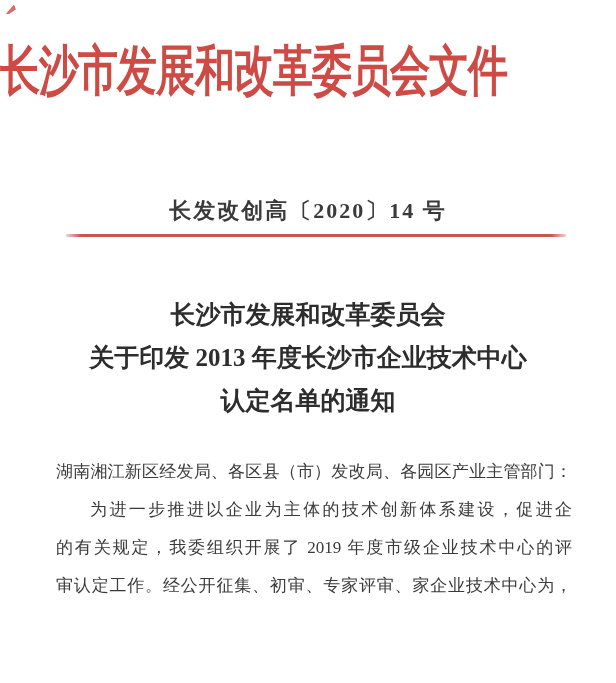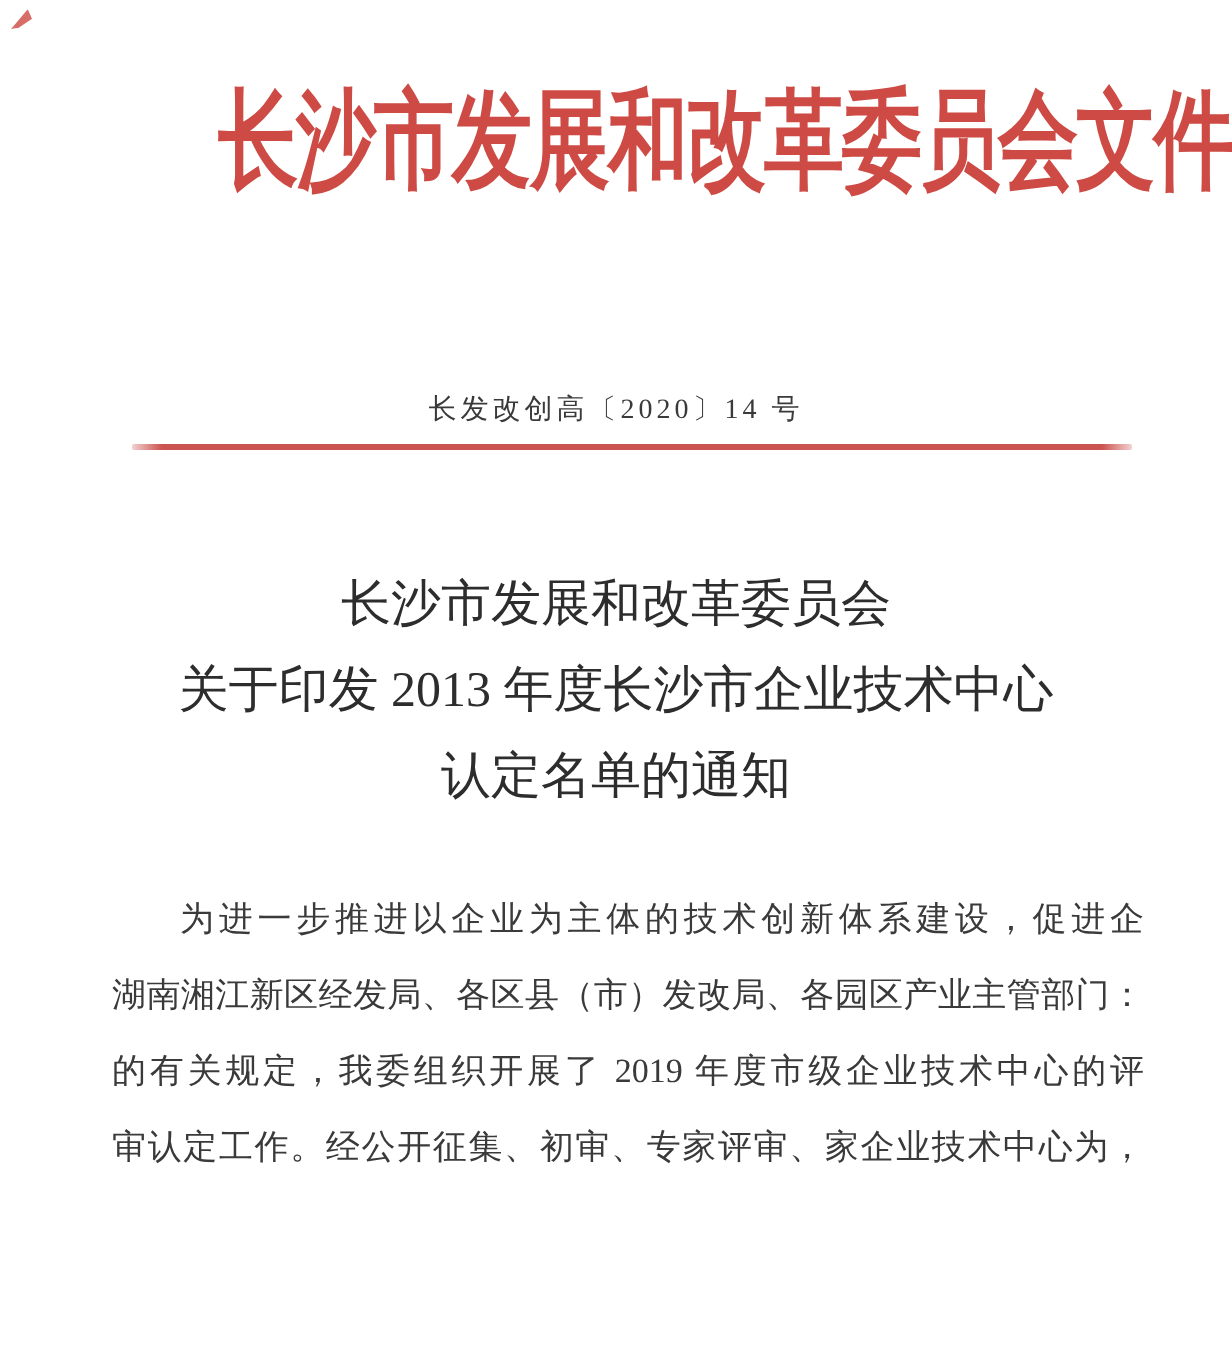--- a/index.html
+++ b/index.html
@@ -28,57 +28,58 @@
     background: #d0544e;
     opacity: 0.85;
     clip-path: polygon(0 100%, 85% 0, 100% 55%, 30% 100%);
     transform: rotate(-6deg);
   }
   .letterhead-wrap {
     margin-top: 28px;
     height: 84px;
     display: flex;
     align-items: center;
-    justify-content: flex-end;
+    justify-content: flex-start;
   }
   .letterhead {
     display: inline-block;
     font-size: 40px;
     font-weight: 700;
     letter-spacing: -1px;
     color: var(--letterhead-red);
     transform: scaleY(1.35);
     transform-origin: center;
     white-space: nowrap;
   }
   .doc-number {
     margin-top: 84px;
     text-align: center;
-    font-size: 14px;
+    font-size: 22px;
     letter-spacing: 2px;
     color: var(--text-dark);
+    font-weight: bold;
   }
   .divider {
     width: 500px;
     height: 2.5px;
     margin: 8px auto 0 auto;
     position: relative;
     left: 8px;
     background: linear-gradient(to right,
       rgba(201,74,70,0.25) 0%,
       rgba(201,74,70,0.95) 3%,
       rgba(201,74,70,0.95) 97%,
       rgba(201,74,70,0.25) 100%);
     border-radius: 1px;
   }
   .subject {
     margin-top: 56px;
     text-align: center;
     font-size: 25px;
-    font-weight: 400;
+    font-weight: 700;
     color: var(--title-black);
     line-height: 43px;
   }
   .body-block {
     margin: 31px 44px 0 56px;
     width: 516px;
     font-size: 17px;
     color: var(--text-dark);
     line-height: 38px;
   }
@@ -104,19 +105,19 @@
 
   <div class="divider"></div>
 
   <div class="subject">
     <div>长沙市发展和改革委员会</div>
     <div>关于印发 2013 年度长沙市企业技术中心</div>
     <div>认定名单的通知</div>
   </div>
 
   <div class="body-block">
+    <div class="body-line">湖南湘江新区经发局、各区县（市）发改局、各园区产业主管部门：</div>
     <div class="body-line indent">为进一步推进以企业为主体的技术创新体系建设，促进企</div>
-    <div class="body-line">湖南湘江新区经发局、各区县（市）发改局、各园区产业主管部门：</div>
     <div class="body-line">的有关规定，我委组织开展了 2019 年度市级企业技术中心的评</div>
     <div class="body-line">审认定工作。经公开征集、初审、专家评审、家企业技术中心为，</div>
   </div>
 
 </div>
 
 </body></html>

